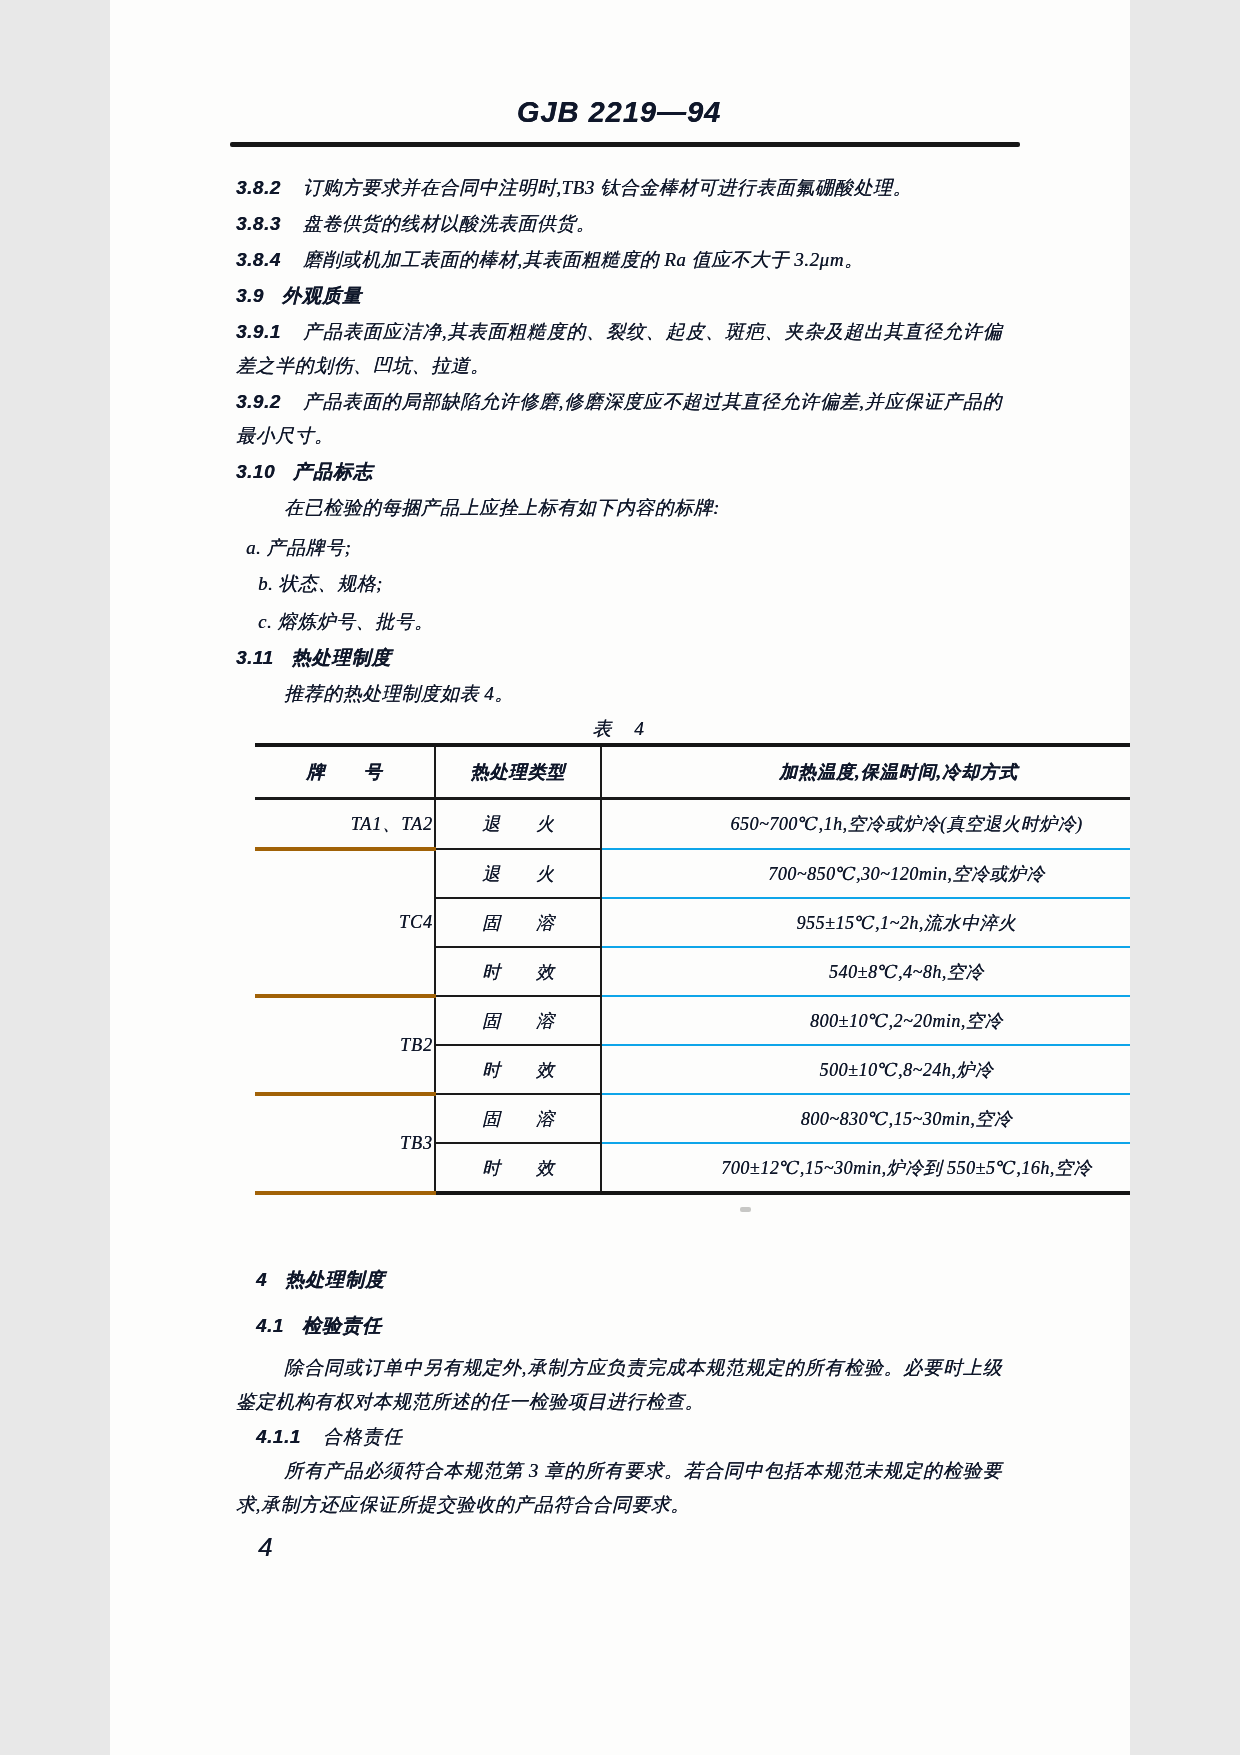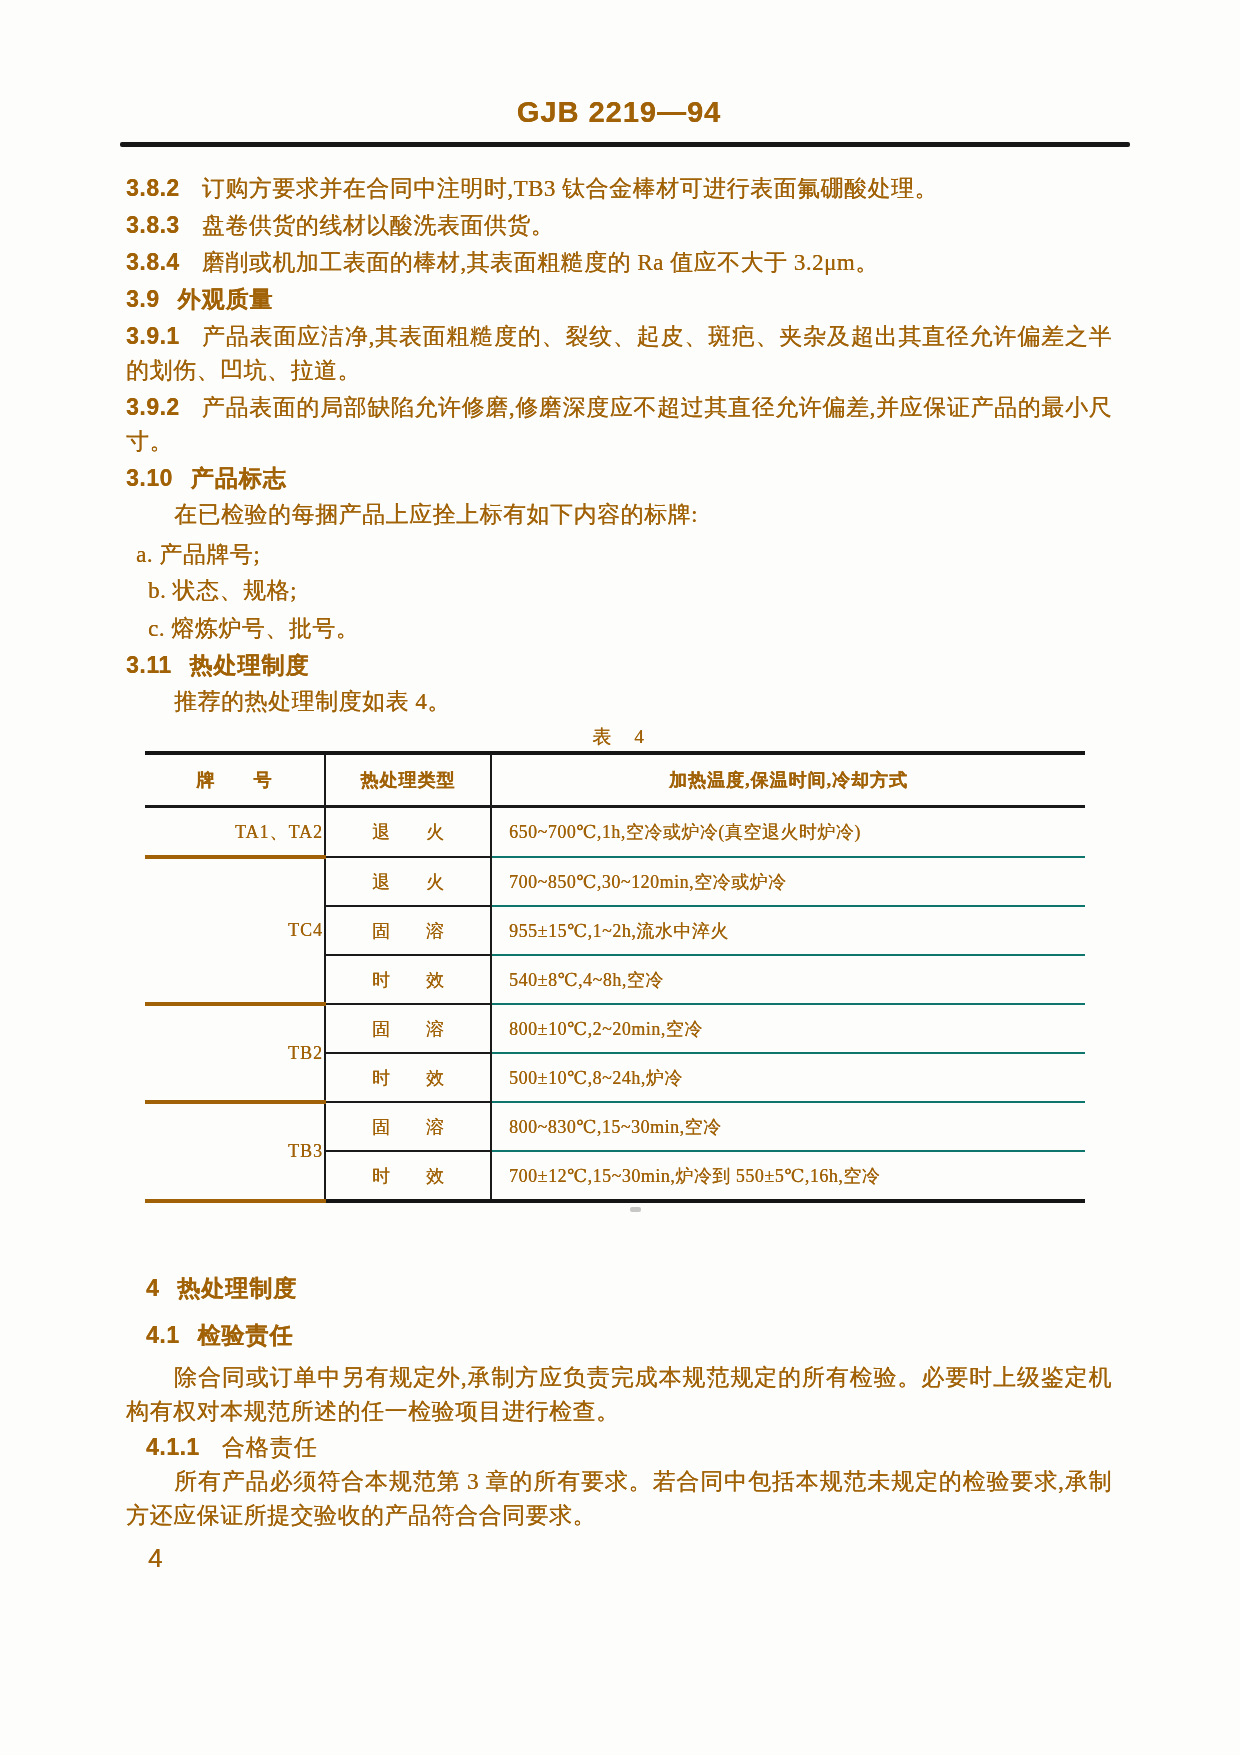--- a/index.html
+++ b/index.html
@@ -1,45 +1,46 @@
 <!DOCTYPE html>
 <html><head>
 <meta charset="utf-8">
 <style>
   html,body{margin:0;padding:0;background:#e8e8e8;}
   .page{
     position:relative;
-    width:1240px;height:1755px;
+    width:1020px;height:1755px;
     margin:0 auto;
     background:#fdfdfc;
-    color:#a16207;
+    color:#0f172a;
     font-family:"Liberation Serif","DejaVu Serif",serif;
     overflow:hidden;
     text-shadow:0.25px 0.25px 0 currentColor;
+    font-style:italic;
   }
   .content{padding:0 128px 0 126px;}
 
   .doc-number{
     margin-top:96px;
     text-align:center;
     font-size:29px;line-height:32px;
     font-weight:bold;
     font-family:"Liberation Sans","DejaVu Sans",sans-serif;
     letter-spacing:1px;
   }
   .head-rule{
     height:5px;background:#171717;
     margin:14px -18px 0 -6px;
     border-radius:2px;
   }
 
   
   .para{
     margin:2px 0 0 0;
-    font-size:23px;line-height:34px;
+    font-size:19px;line-height:34px;
     text-align:justify;
     letter-spacing:0.5px;
   }
   .para .num{
     font-weight:bold;
     font-family:"Liberation Sans","DejaVu Sans",sans-serif;
     margin-right:22px;
     letter-spacing:0.5px;
   }
   .heading{font-weight:bold;letter-spacing:1px;}
@@ -74,22 +75,22 @@
     font-weight:bold;
     border-bottom:3px solid #1a1a1a;
     text-align:center;
     letter-spacing:1px;
   }
   table.heat td{height:45px;vertical-align:middle;}
   table.heat .v{border-right:2px solid #1a1a1a;}
   table.heat td.grade{text-align:right;border-bottom:4px solid #a16207;letter-spacing:1px;}
   table.heat td.type{text-align:center;border-bottom:2px solid #1a1a1a;}
   table.heat td.regime{
-    text-align:left;padding-left:17px;
-    border-bottom:2px solid #0f766e;
+    text-align:center;padding-left:17px;
+    border-bottom:2px solid #0ea5e9;
     letter-spacing:0.5px;
   }
 
   
   .sec4-h1{margin-top:68px;}
   .sec4-h2{margin-top:12px;}
   .sec4-h3{margin-top:1px;}
   .sec4-body{margin-top:8px;}
   .sec4-body2{margin-top:0;}
   .lvl-indent{margin-left:20px;}

